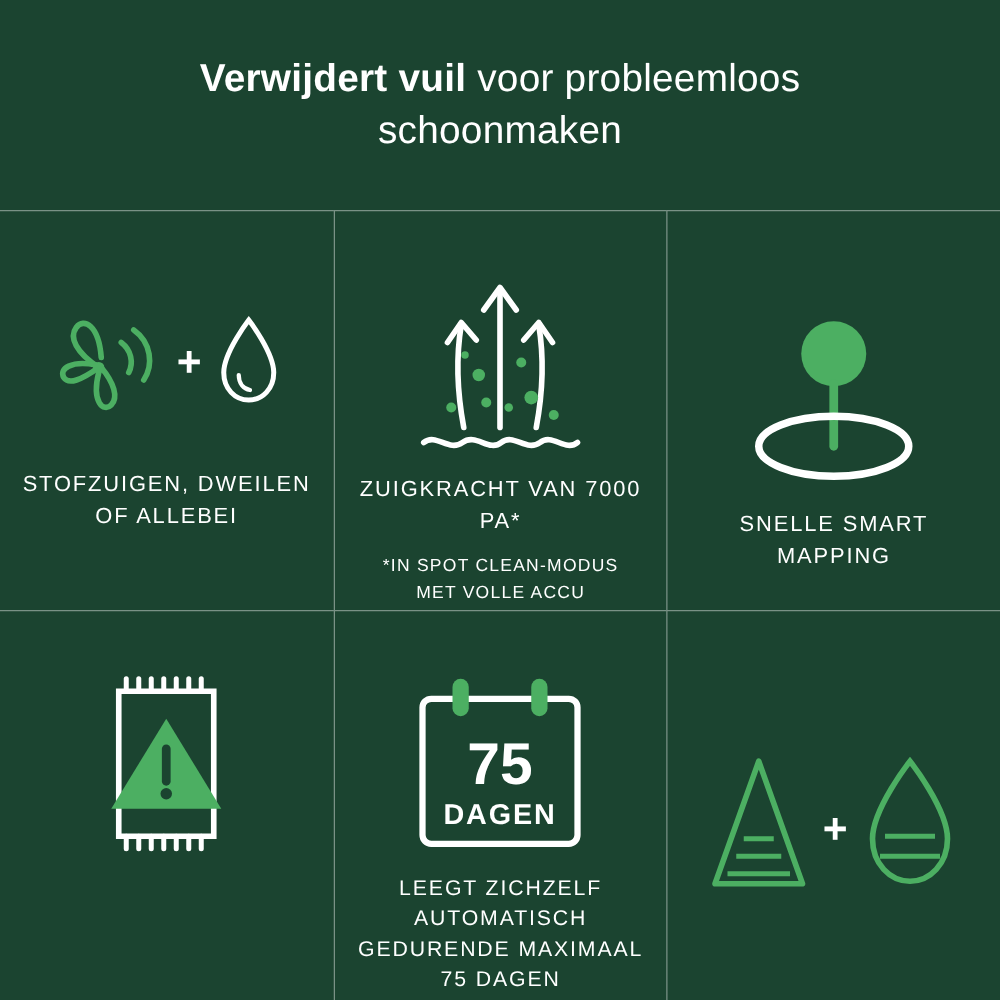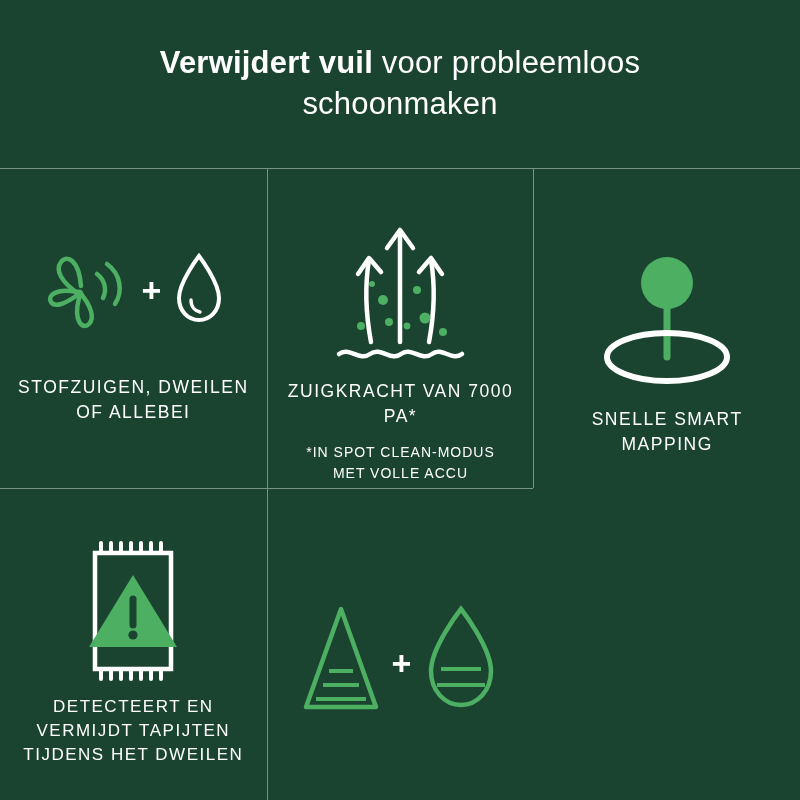--- a/index.html
+++ b/index.html
@@ -202,23 +202,34 @@
             <path d="M58 134 L58 144"></path>
               <path d="M68 134 L68 144"></path>
               <path d="M78 134 L78 144"></path>
             <path d="M88 134 L88 144"></path>
           </g>
           <path d="M60 40 L104 112 L16 112 Z" fill="#4caf62"></path>
           <path d="M60 64 L60 90" stroke="#1b4430" stroke-width="7" stroke-linecap="round"></path>
           <circle cx="60" cy="100" r="4.6" fill="#1b4430"></circle>
         </svg>
       </div>
-      <div class="caption">DETECTEERT EN VERMIJDT TAPIJTEN TIJDENS HET DWEILEN</div>
-    </div>
-
+    </div>
+
+    <div class="cell row2 bt bl">
+      <div class="icon-wrap">
+        <svg width="168" height="150" viewBox="0 0 168 150" fill="none">
+          <rect x="22" y="20" width="124" height="116" rx="7" stroke="#ffffff" stroke-width="5" fill="none"></rect>
+          <rect x="46" y="4" width="13" height="30" rx="6.5" fill="#4caf62"></rect>
+          <rect x="109" y="4" width="13" height="30" rx="6.5" fill="#4caf62"></rect>
+          <text x="84" y="88" text-anchor="middle" font-family="Liberation Sans, sans-serif" font-size="47" font-weight="700" fill="#ffffff">75</text>
+          <text x="84" y="120" text-anchor="middle" font-family="Liberation Sans, sans-serif" font-size="23" font-weight="700" letter-spacing="1.5" fill="#ffffff">DAGEN</text>
+        </svg>
+      </div>
+      <div class="caption">LEEGT ZICHZELF AUTOMATISCH GEDURENDE MAXIMAAL 75 DAGEN</div>
+    </div>
 
     <div class="cell row2 bt bl">
       <div class="icon-wrap">
         <div class="icon-row">
           <svg width="82" height="120" viewBox="0 0 82 120" fill="none">
             <path d="M41 6 L76 104 L6 104 Z" stroke="#4caf62" stroke-width="4.5" fill="none" stroke-linejoin="round"></path>
             <g stroke="#4caf62" stroke-width="4">
               <path d="M29 68 L53 68"></path>
               <path d="M23 82 L59 82"></path>
               <path d="M16 96 L66 96"></path>

